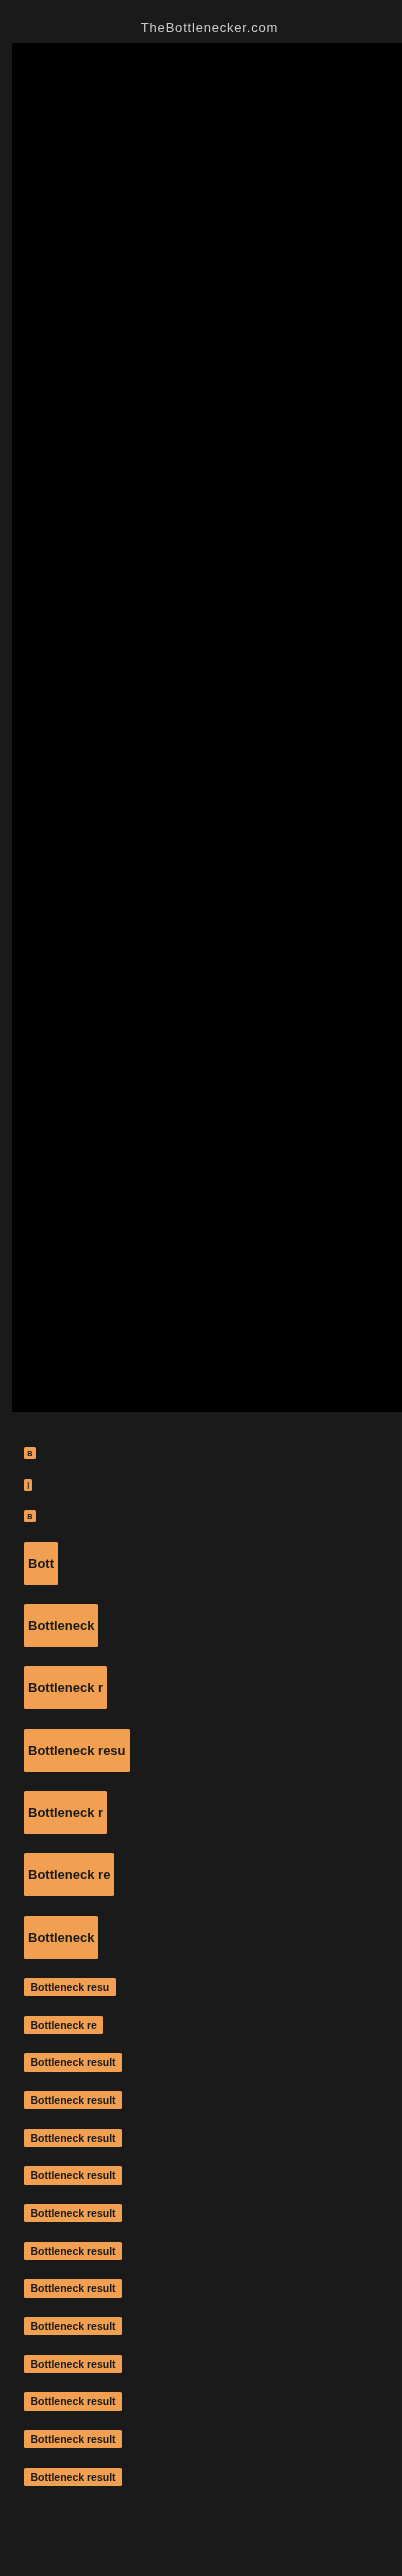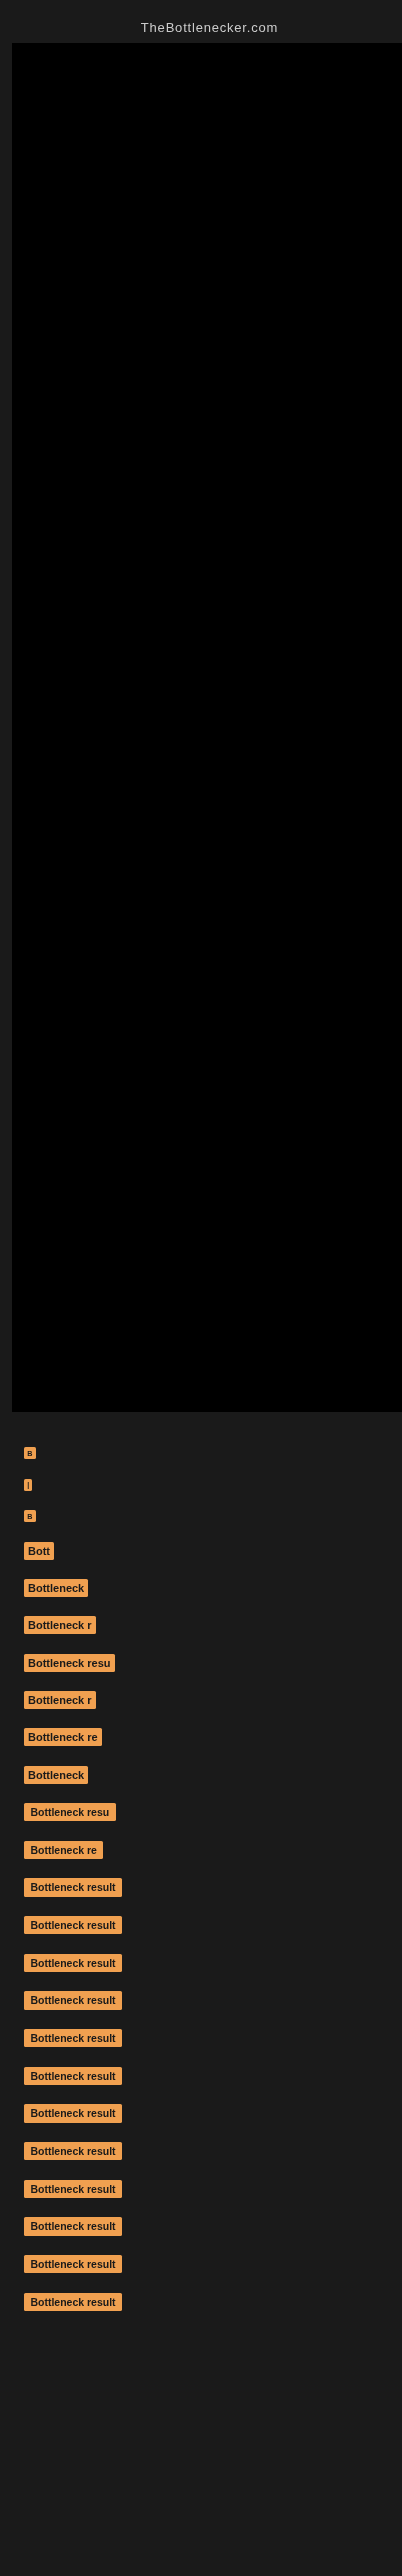--- a/index.html
+++ b/index.html
@@ -37,22 +37,22 @@
       background-color: #f0a050;
       color: #1a1a1a;
       font-size: 10.5px;
       font-weight: bold;
       padding: 3.2px 6.4px;
       border-radius: 1.6px;
       white-space: nowrap;
       display: inline-block;
     }
     .small-badge {
-      font-size: 11px;
-      padding: 3px 4px;
+      font-size: 13px;
+      padding: 14px 4px;
     }
     .tiny-badge {
       font-size: 7.2px;
       padding: 1.6px 3.2px;
     }
   </style>
 </head>
 <body>
 
 <div>

